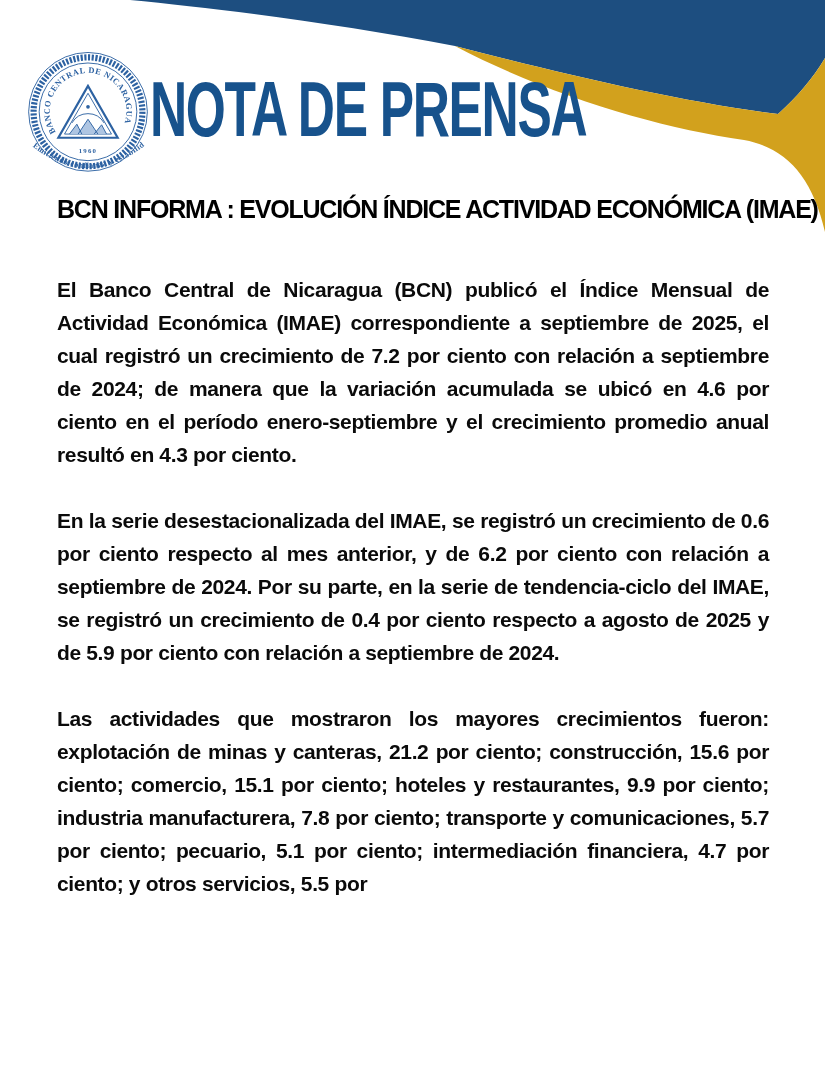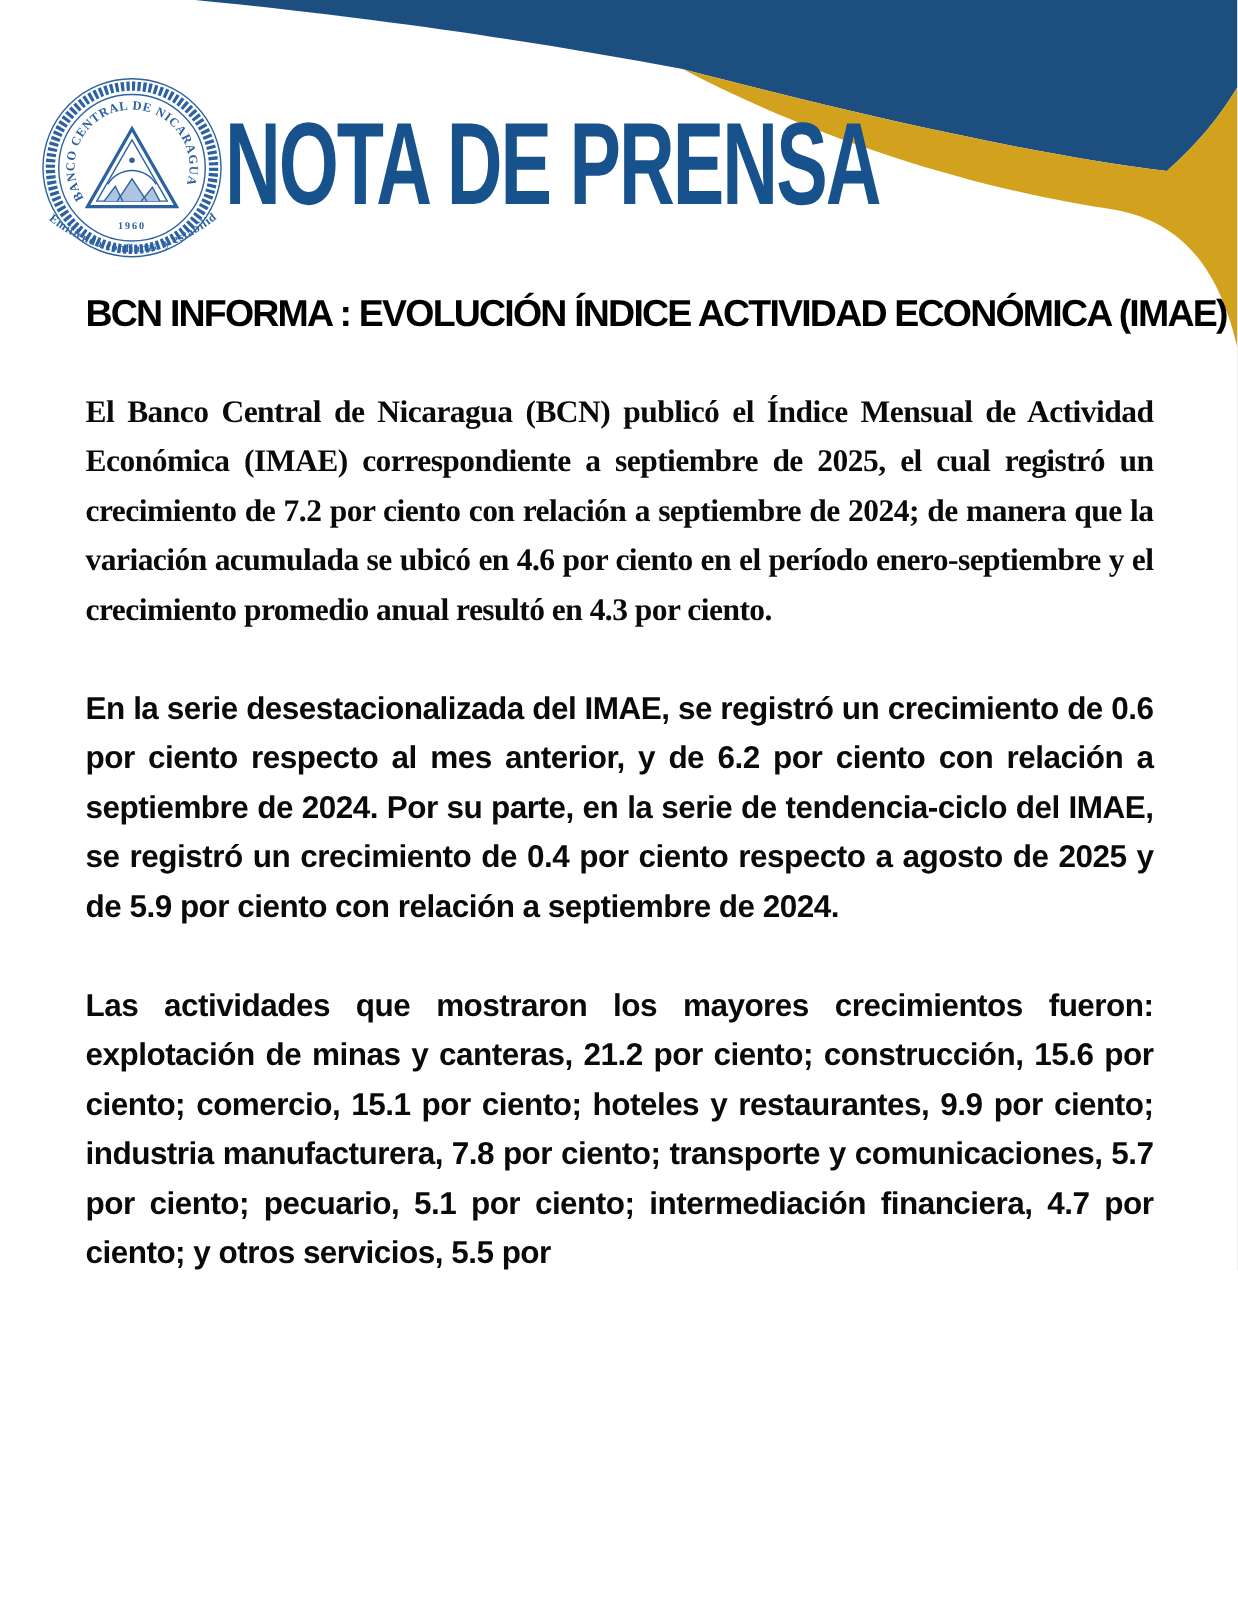--- a/index.html
+++ b/index.html
@@ -37,21 +37,21 @@
     letter-spacing:-1.2px;color:#000;white-space:nowrap;
     font-stretch:85%;
   }
   .doc-paragraphs p{
     margin:0 0 33px 0;
     font-weight:700;font-size:21px;line-height:33px;
     letter-spacing:-0.35px;text-align:justify;
     font-stretch:85%;
     color:#0a0a0a;
   }
-  .doc-paragraphs p:first-child{margin-top:26px;font-family:Liberation Serif, serif;}
+  .doc-paragraphs p:first-child{margin-top:41px;}
 </style>
 </head>
 <body>
 
 <div class="page">
 
   <svg class="swoosh" viewBox="0 0 825 250" preserveAspectRatio="none" aria-hidden="true">
     <path d="M130,0 L825,0 L825,58 C813,78 798,96 778,114 C680,102 555,72 455,46 C340,24 215,8 130,0 Z" fill="#1d4e80"></path>
     <path d="M455,46 C555,72 680,102 778,114 C798,96 813,78 825,58 L825,232 C812,176 786,148 744,140 C660,128 550,96 455,46 Z" fill="#d2a11d"></path>
   </svg>

